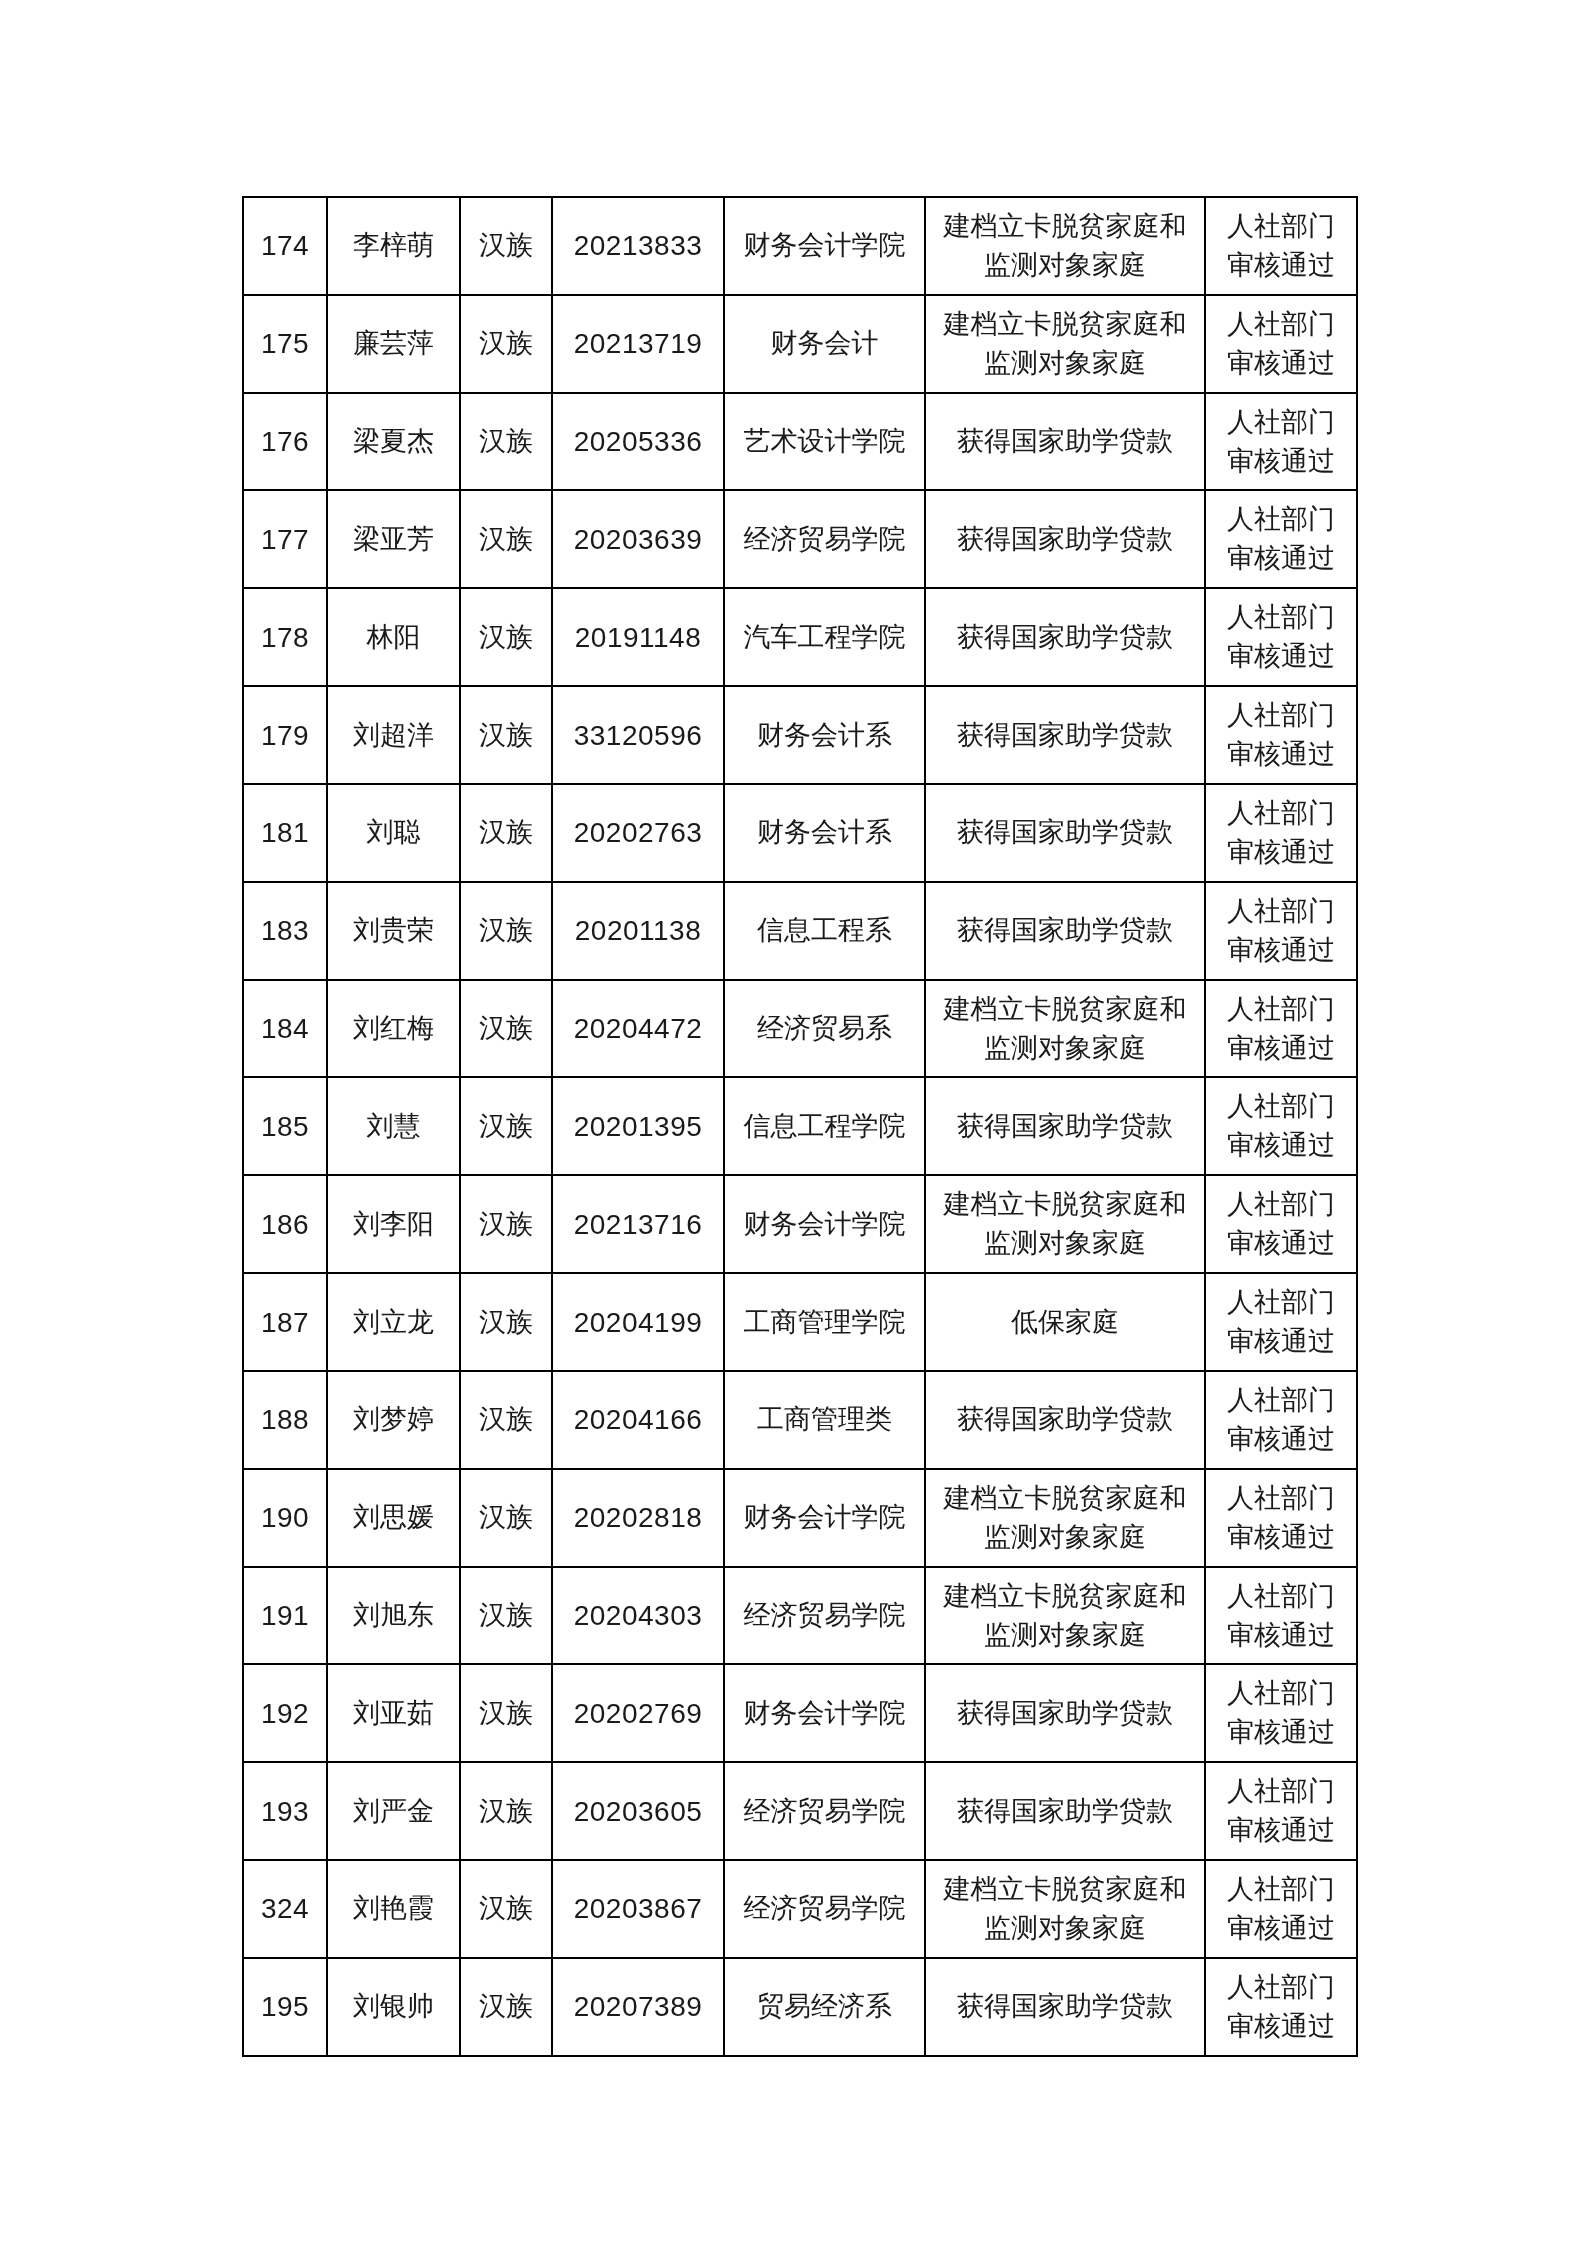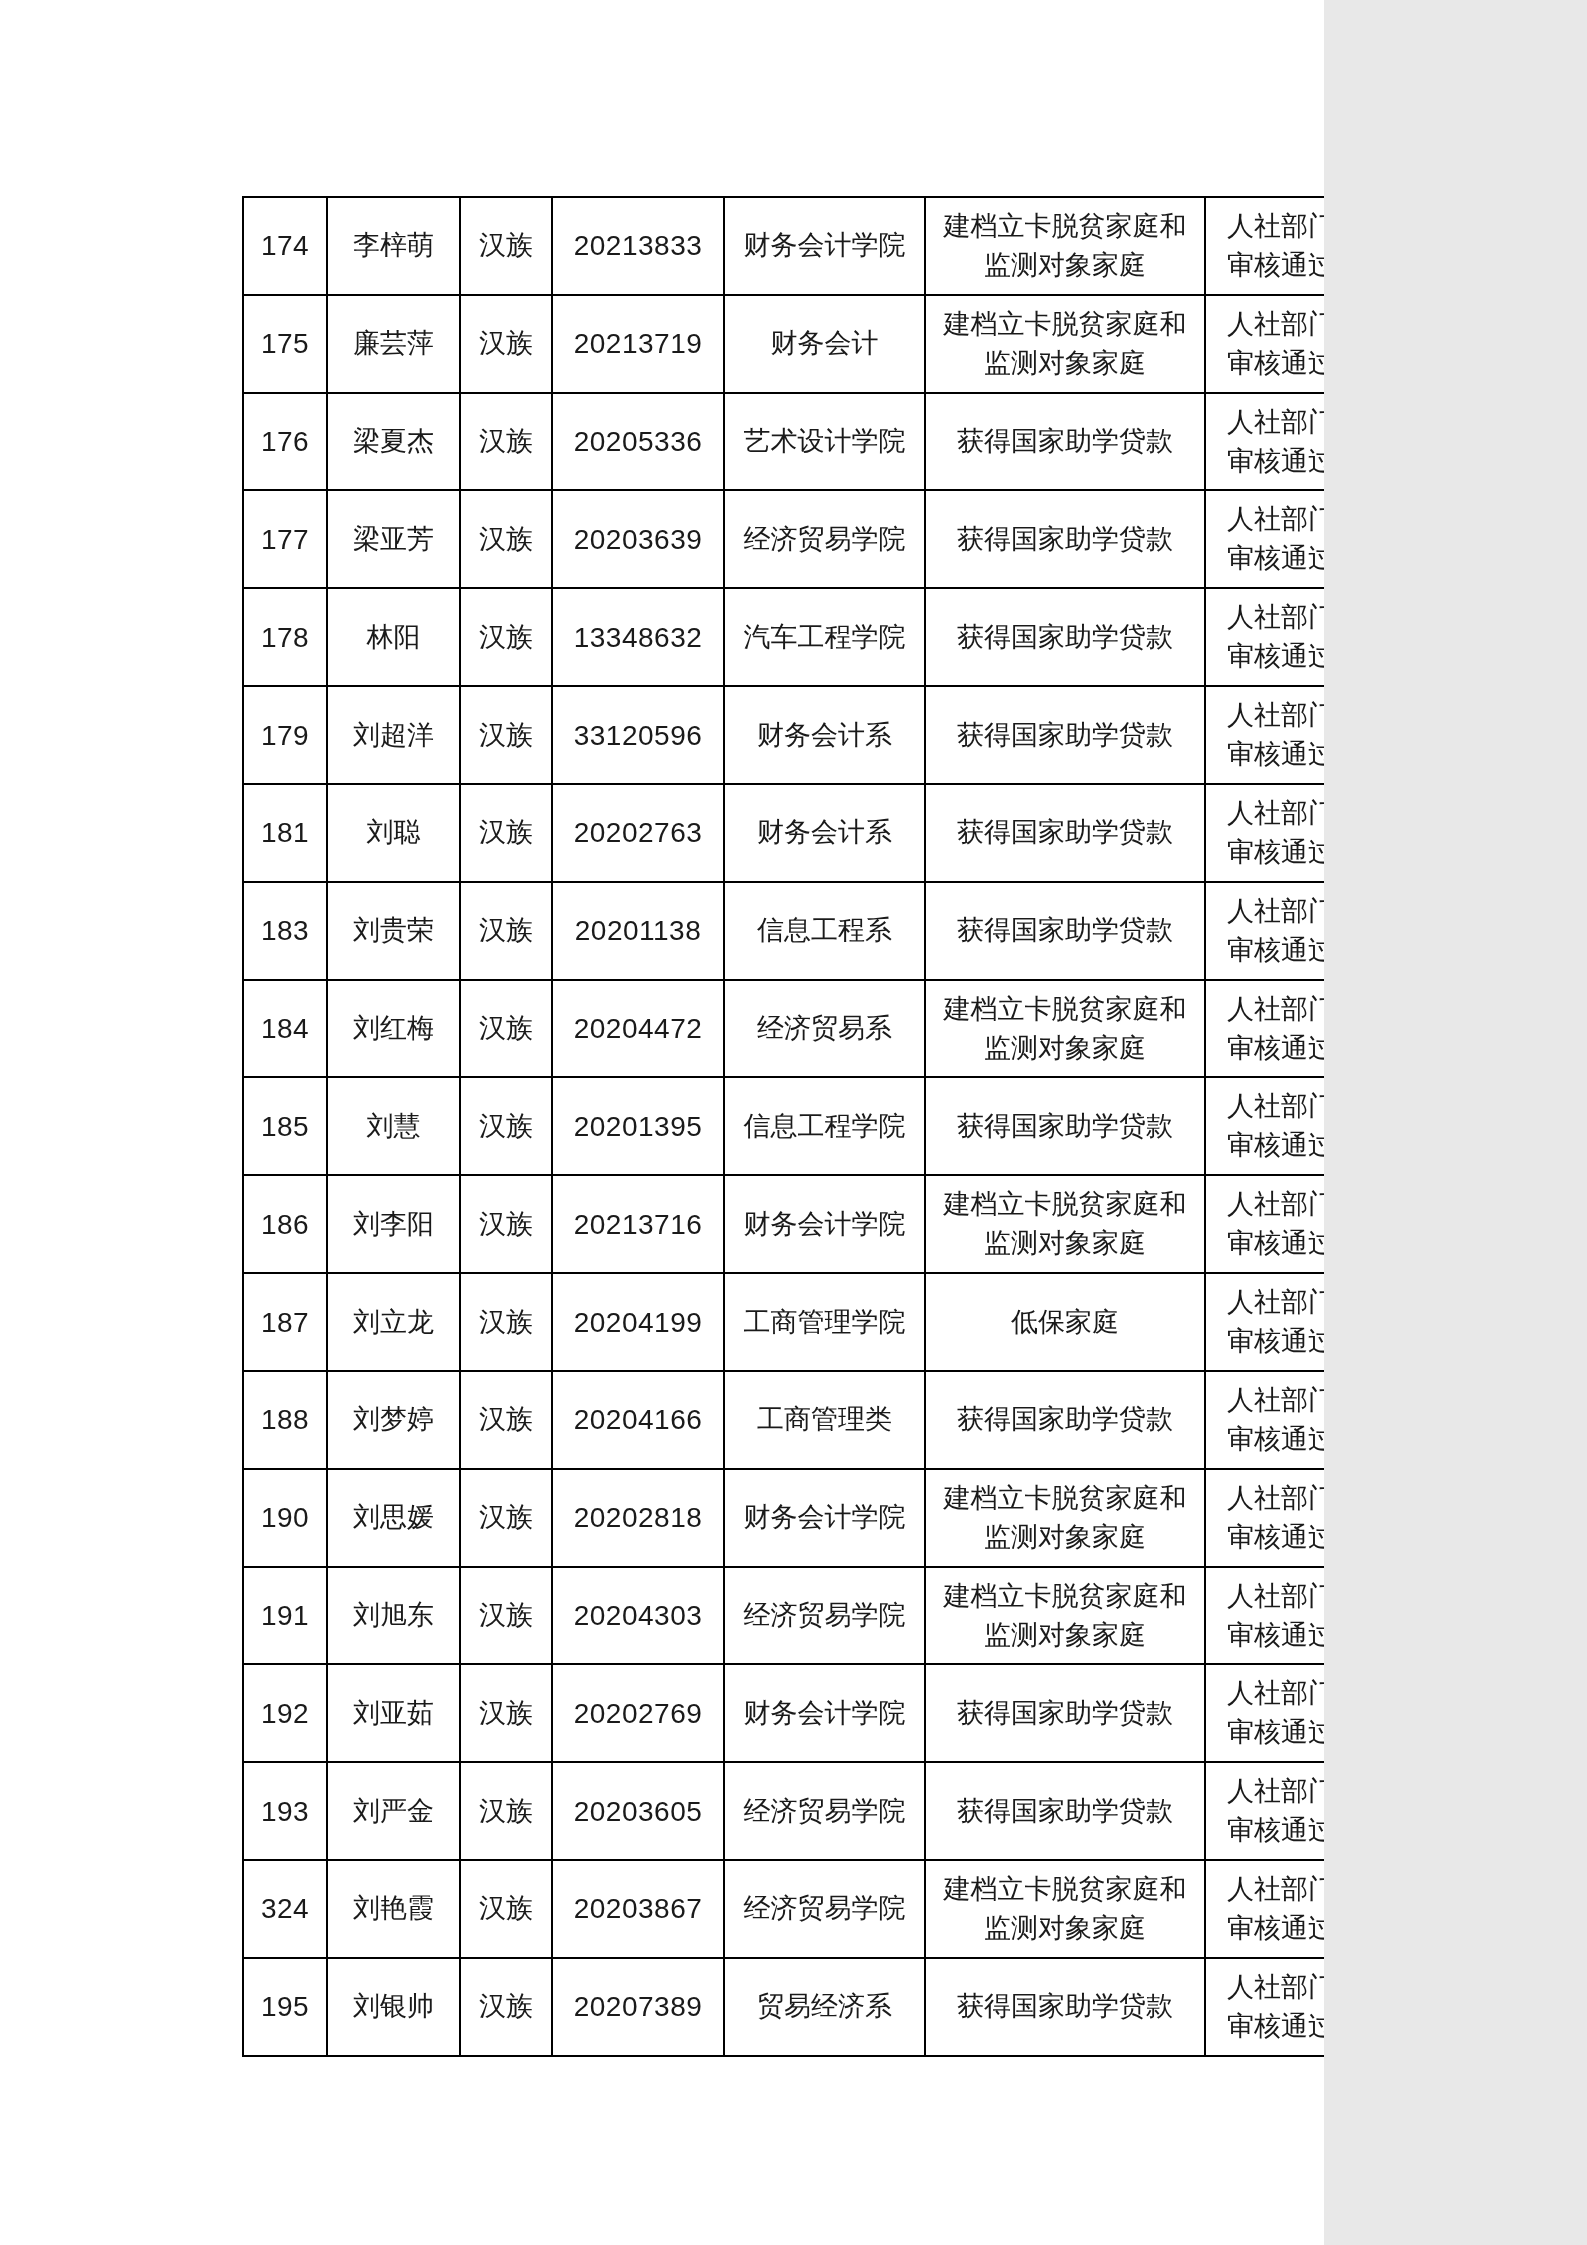--- a/index.html
+++ b/index.html
@@ -1,19 +1,19 @@
 <!DOCTYPE html>
 <html><head>
 <meta charset="utf-8">
 <style>
   html, body { margin: 0; padding: 0; }
   body { background: #e8e8e8; }
   .page {
     position: relative;
-    width: 1324px;
+    width: 1587px;
     height: 2245px;
     background: #ffffff;
     overflow: hidden;
   }
   table.roster {
     position: absolute;
     left: 242px;
     top: 196px;
     width: 1114px;
     height: 1861px;
@@ -100,21 +100,21 @@
     <td class="cjk">经济贸易学院</td>
     <td class="cjk">获得国家助学贷款</td>
     <td class="cjk">人社部门
 审核通过</td>
   </tr>
 
   <tr>
     <td class="num">178</td>
     <td class="cjk">林阳</td>
     <td class="cjk">汉族</td>
-    <td class="num">13348632</td>
+    <td class="num">20191148</td>
     <td class="cjk">汽车工程学院</td>
     <td class="cjk">获得国家助学贷款</td>
     <td class="cjk">人社部门
 审核通过</td>
   </tr>
 
   <tr>
     <td class="num">179</td>
     <td class="cjk">刘超洋</td>
     <td class="cjk">汉族</td>

